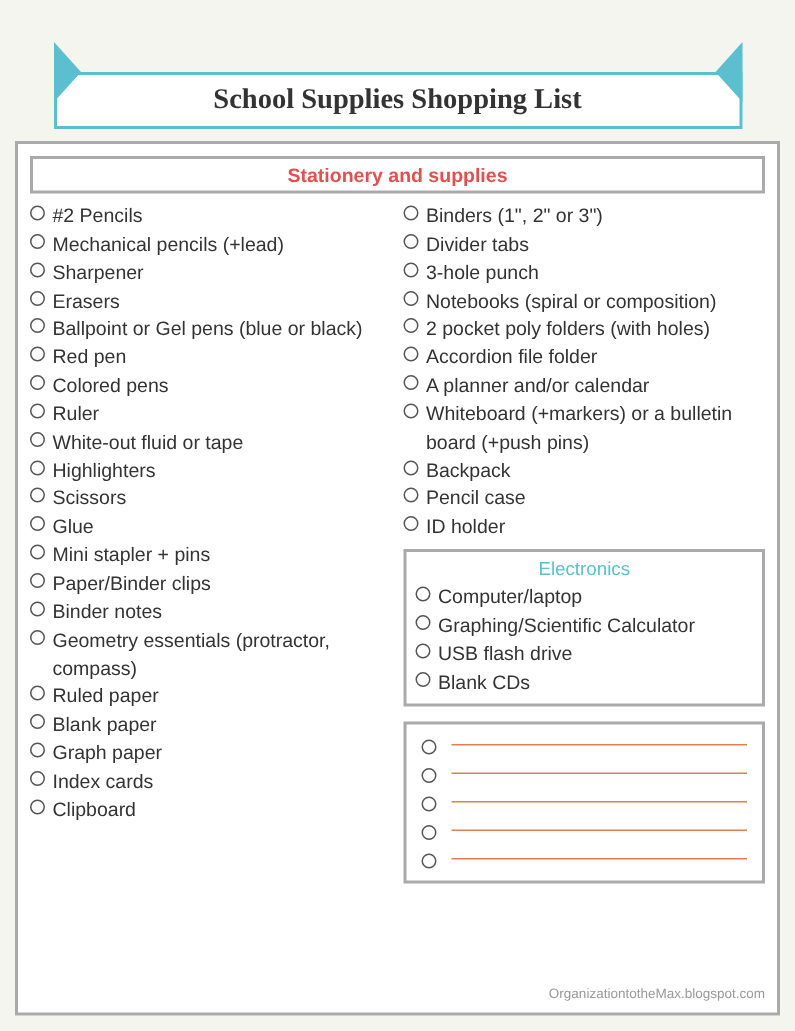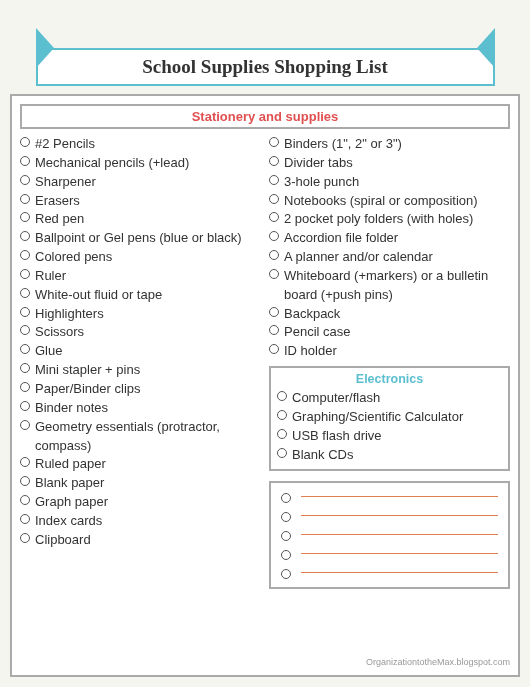--- a/index.html
+++ b/index.html
@@ -136,21 +136,21 @@
 
     .sub-card {
       border: 2px solid #aaa;
       padding: 4px 6px;
       margin-bottom: 5px;
     }
 
     .sub-card-header {
       text-align: center;
       font-size: 12.5px;
-      font-weight: bold;
+      font-weight: normal;
       color: #5bbfcf;
       margin-bottom: 3px;
       border-bottom: none;
     }
 
     .other-essentials-lines {
       display: flex;
       flex-direction: column;
       gap: 7px;
       padding: 4px 4px;
@@ -201,25 +201,25 @@
           <div class="list-item">
             <span class="bullet"></span>
             <span>Sharpener</span>
           </div>
           <div class="list-item">
             <span class="bullet"></span>
             <span>Erasers</span>
           </div>
           <div class="list-item">
             <span class="bullet"></span>
+            <span>Ballpoint or Gel pens (blue or black)</span>
+          </div>
+          <div class="list-item">
+            <span class="bullet"></span>
             <span>Red pen</span>
-          </div>
-          <div class="list-item">
-            <span class="bullet"></span>
-            <span>Ballpoint or Gel pens (blue or black)</span>
           </div>
           <div class="list-item">
             <span class="bullet"></span>
             <span>Colored pens</span>
           </div>
           <div class="list-item">
             <span class="bullet"></span>
             <span>Ruler</span>
           </div>
           <div class="list-item">
@@ -322,21 +322,21 @@
             <span class="bullet"></span>
             <span>ID holder</span>
           </div>
         </div>
 
       <div class="sub-card">
         <div class="sub-card-header">Electronics</div>
         <div id="electronics-list">
             <div class="list-item">
               <span class="bullet"></span>
-              <span>Computer/flash</span>
+              <span>Computer/laptop</span>
             </div>
             <div class="list-item">
               <span class="bullet"></span>
               <span>Graphing/Scientific Calculator</span>
             </div>
             <div class="list-item">
               <span class="bullet"></span>
               <span>USB flash drive</span>
             </div>
             <div class="list-item">

